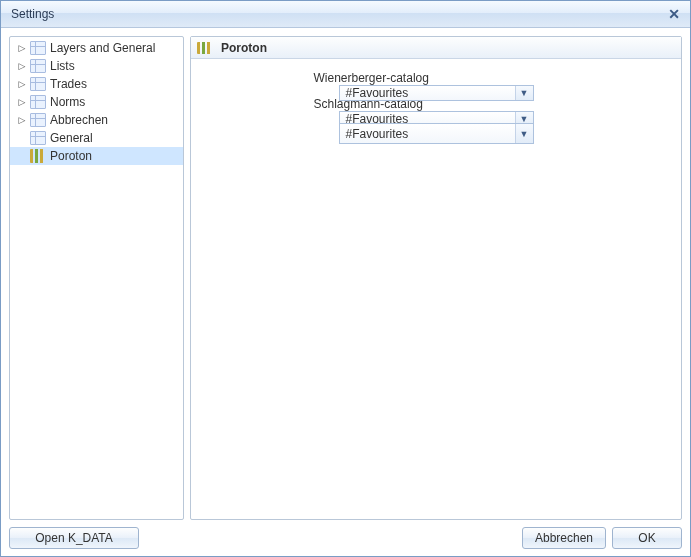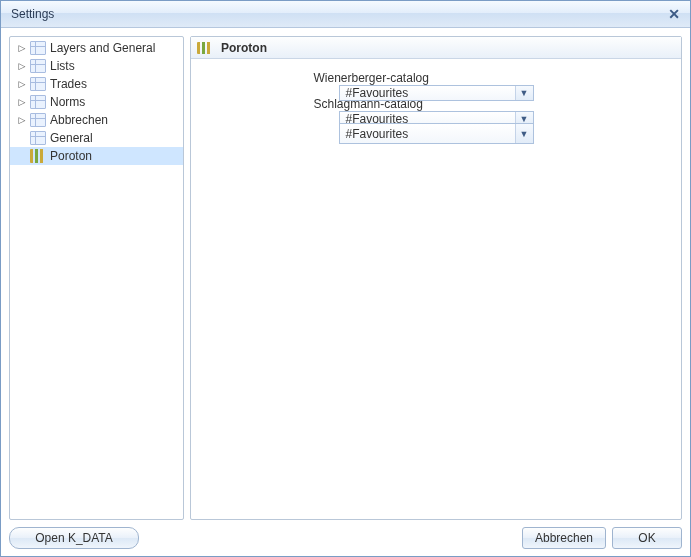--- a/index.html
+++ b/index.html
@@ -157,21 +157,21 @@
     height: 22px;
     padding: 0 12px;
     border: 1px solid #9fb4cf;
     border-radius: 3px;
     background: linear-gradient(to bottom,#fdfefe 0%,#eaf1fa 48%,#dde9f6 52%,#eff5fc 100%);
     color: #333;
     font-size: 12px;
     cursor: pointer;
     display: inline-flex;align-items:center;justify-content:center;
   }
-  .btn.wide { min-width: 130px; border-radius: 10px; }
+  .btn.wide { min-width: 130px; }
 </style>
 </head>
 <body>
 
 <div class="window">
 
   <div class="titlebar">
     <span class="title">Settings</span>
     <div class="close-btn">
       <span>✕</span>

